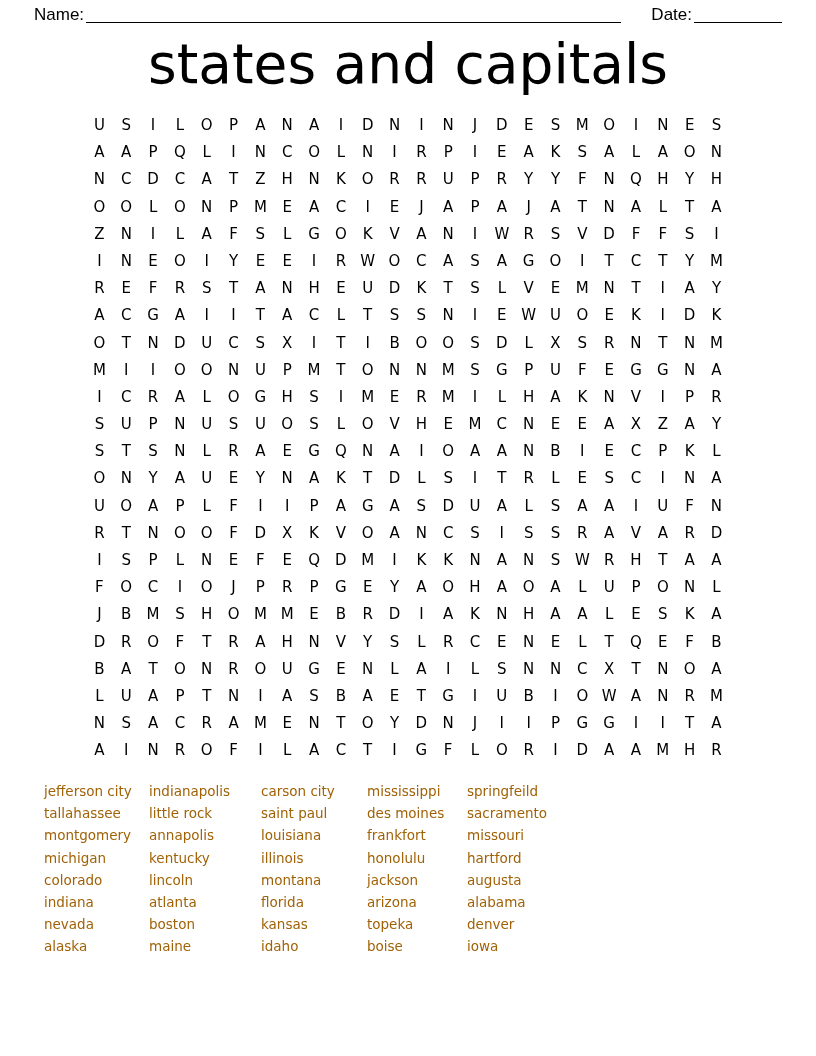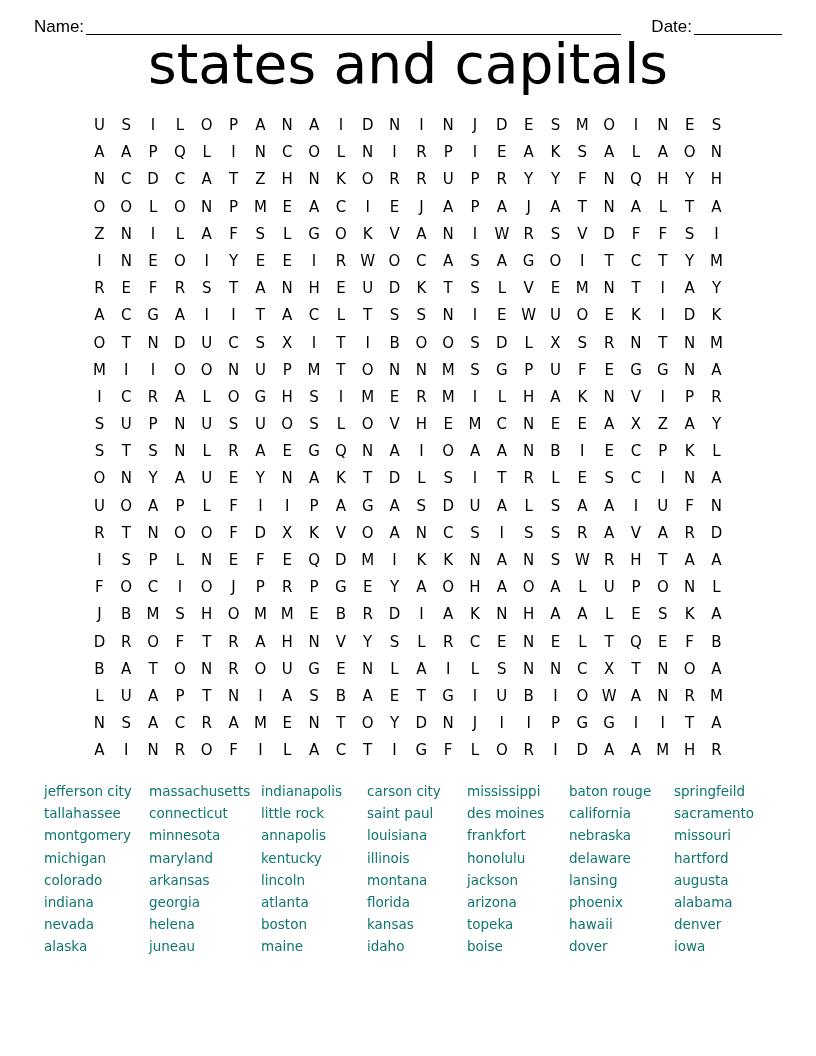--- a/index.html
+++ b/index.html
@@ -13,21 +13,21 @@
     position: relative;
     font-family: "DejaVu Sans", sans-serif;
     color: #000000;
     overflow: hidden;
   }
 
   
   #header {
     position: absolute;
     left: 0;
-    top: 12px;
+    top: 0;
     width: 816px;
     height: 30px;
     display: flex;
     align-items: center;
     padding: 5px 34px;
     box-sizing: border-box;
     font-size: 17px;
   }
   .field-label {
     white-space: nowrap;
@@ -97,21 +97,21 @@
   .word-col:nth-child(4) { width: 100px; }
   .word-col:nth-child(5) { width: 102px; }
   .word-col:nth-child(6) { width: 105px; }
   .word-col:nth-child(7) { width: 130px; }
   .word-item {
     font-family: "DejaVu Sans", sans-serif;
     font-size: 13.5px;
     line-height: 22.2px;
     height: 22.2px;
     white-space: nowrap;
-    color: #0f766e;
+    color: #a16207;
   }
 </style>
 </head>
 <body>
 
 <div id="header">
   <span class="field-label">Name:</span>
   <span class="rule" id="name-rule"></span>
   <span class="field-label" id="date-label">Date:</span>
   <span class="rule" id="date-rule"></span>
@@ -751,30 +751,20 @@
       <div class="word-item">jefferson city</div>
       <div class="word-item">tallahassee</div>
       <div class="word-item">montgomery</div>
       <div class="word-item">michigan</div>
       <div class="word-item">colorado</div>
       <div class="word-item">indiana</div>
       <div class="word-item">nevada</div>
       <div class="word-item">alaska</div>
     </div>
     <div class="word-col">
-      <div class="word-item">massachusetts</div>
-      <div class="word-item">connecticut</div>
-      <div class="word-item">minnesota</div>
-      <div class="word-item">maryland</div>
-      <div class="word-item">arkansas</div>
-      <div class="word-item">georgia</div>
-      <div class="word-item">helena</div>
-      <div class="word-item">juneau</div>
-    </div>
-    <div class="word-col">
       <div class="word-item">indianapolis</div>
       <div class="word-item">little rock</div>
       <div class="word-item">annapolis</div>
       <div class="word-item">kentucky</div>
       <div class="word-item">lincoln</div>
       <div class="word-item">atlanta</div>
       <div class="word-item">boston</div>
       <div class="word-item">maine</div>
     </div>
     <div class="word-col">
@@ -791,30 +781,20 @@
       <div class="word-item">mississippi</div>
       <div class="word-item">des moines</div>
       <div class="word-item">frankfort</div>
       <div class="word-item">honolulu</div>
       <div class="word-item">jackson</div>
       <div class="word-item">arizona</div>
       <div class="word-item">topeka</div>
       <div class="word-item">boise</div>
     </div>
     <div class="word-col">
-      <div class="word-item">baton rouge</div>
-      <div class="word-item">california</div>
-      <div class="word-item">nebraska</div>
-      <div class="word-item">delaware</div>
-      <div class="word-item">lansing</div>
-      <div class="word-item">phoenix</div>
-      <div class="word-item">hawaii</div>
-      <div class="word-item">dover</div>
-    </div>
-    <div class="word-col">
       <div class="word-item">springfeild</div>
       <div class="word-item">sacramento</div>
       <div class="word-item">missouri</div>
       <div class="word-item">hartford</div>
       <div class="word-item">augusta</div>
       <div class="word-item">alabama</div>
       <div class="word-item">denver</div>
       <div class="word-item">iowa</div>
     </div>
   </div>

